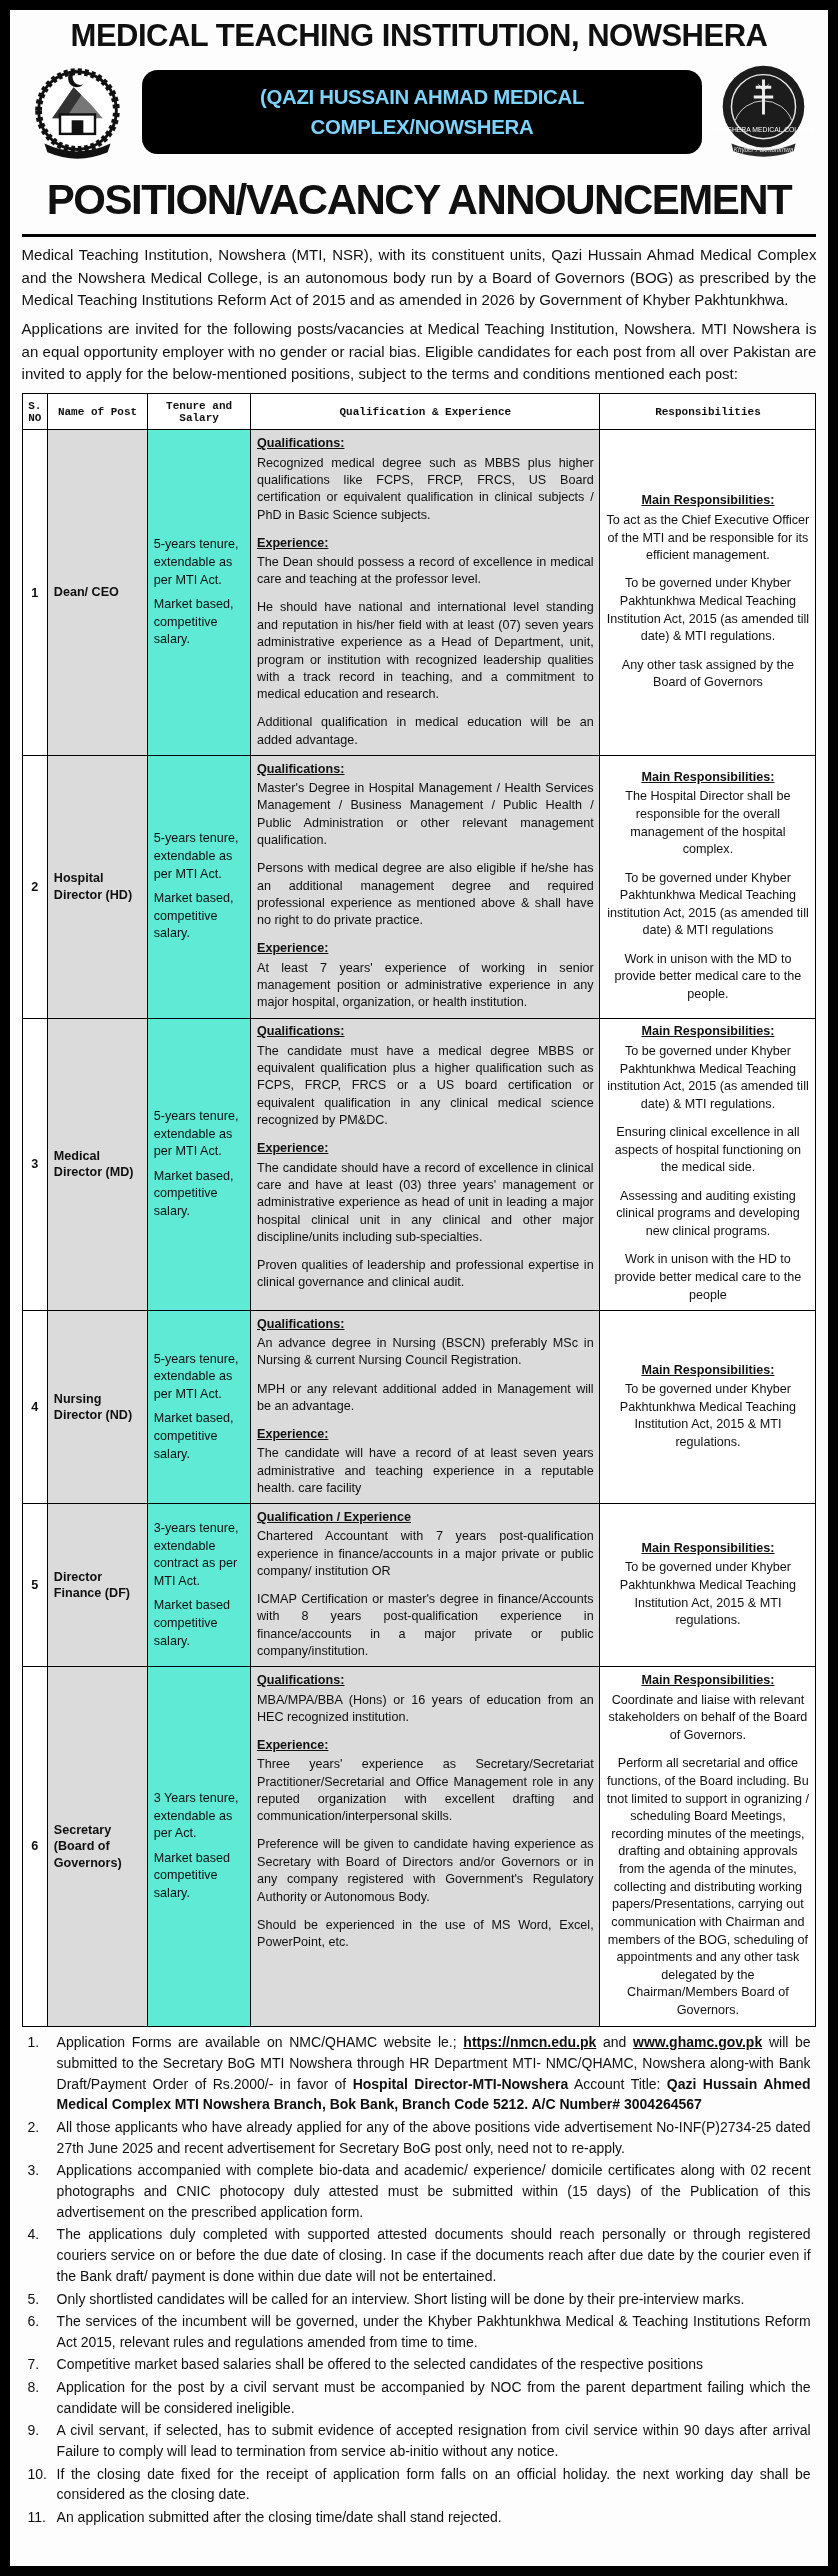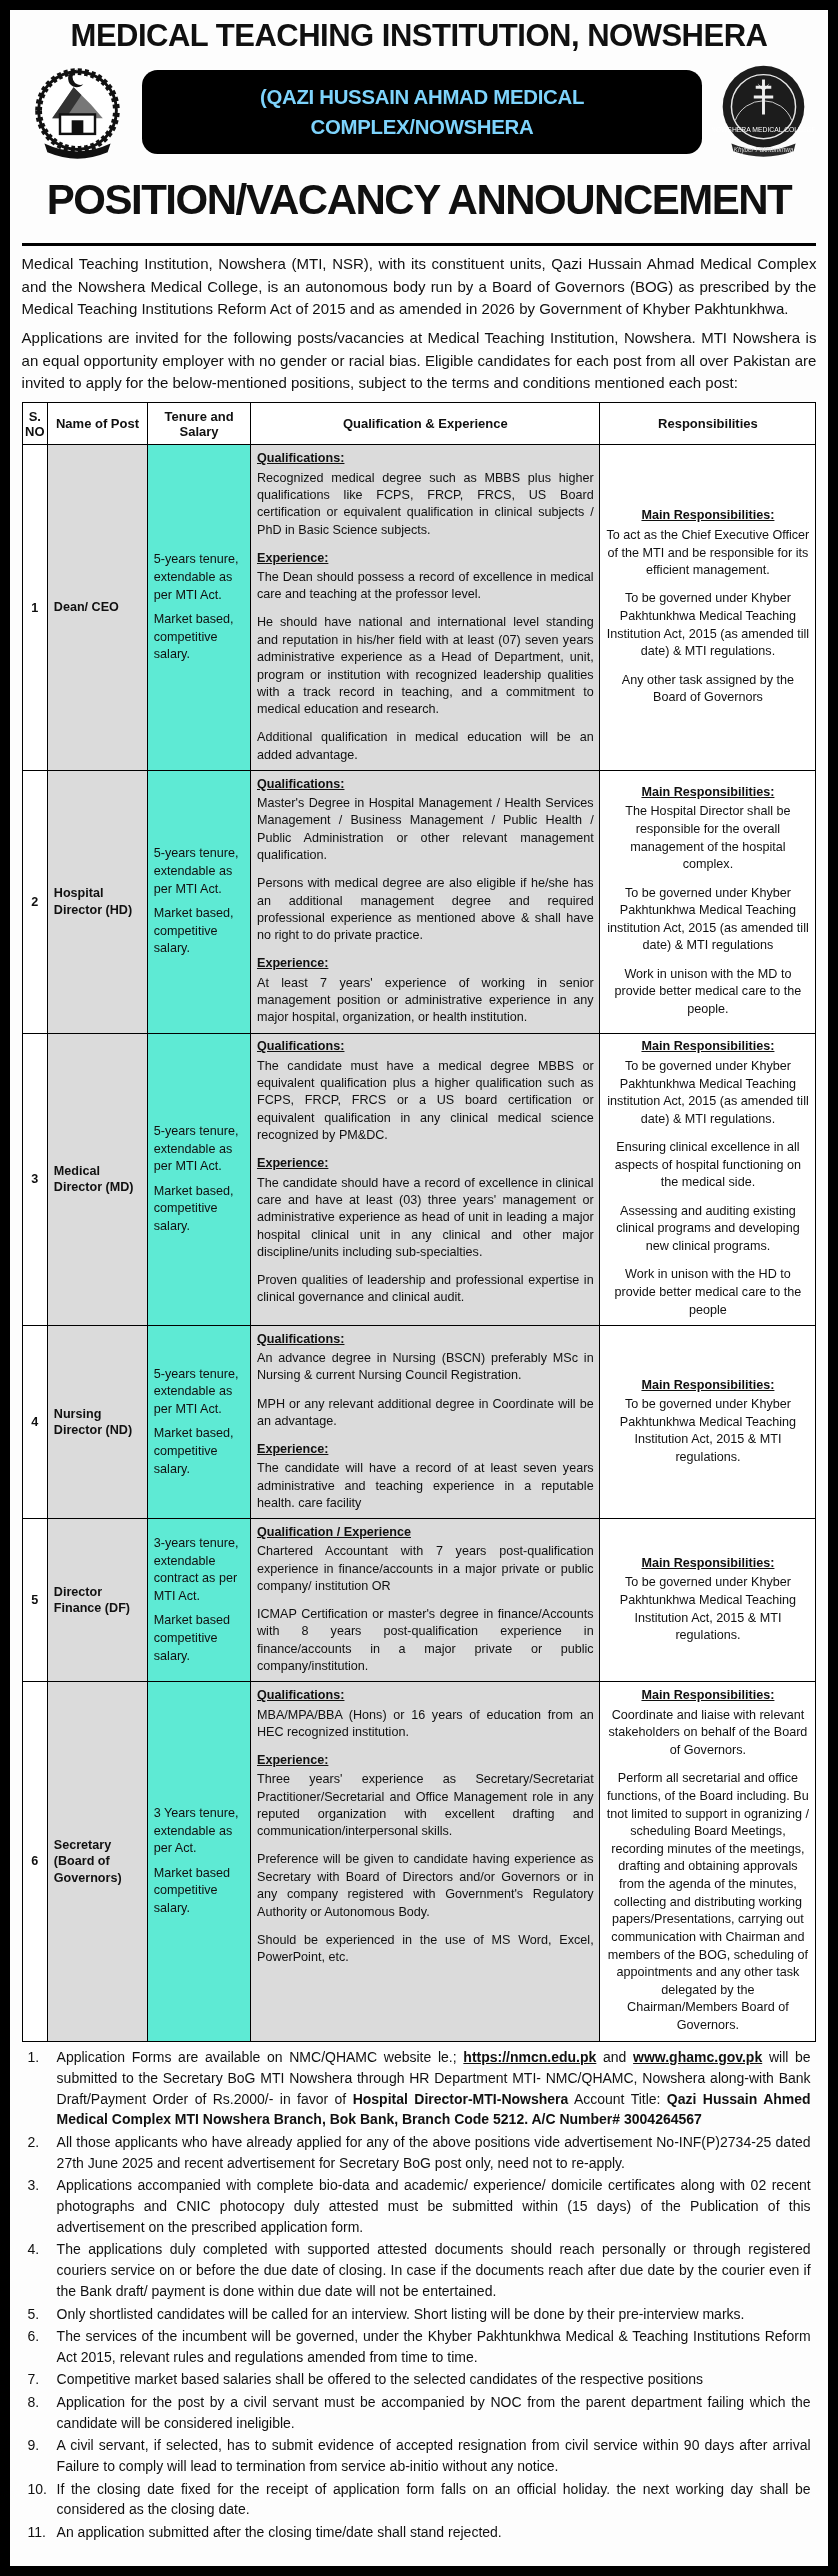--- a/index.html
+++ b/index.html
@@ -16,28 +16,28 @@
   .header-row{display:flex;align-items:center;gap:9.7px;margin:0 1.9px;}
   .logo{flex:0 0 auto;}
   .black-box{
     flex:1;background:#000;color:#7dd3fc;border-radius:15.5px;text-align:center;
     font-weight:bold;font-size:20.4px;line-height:1.5;padding:11.6px 7.8px;
     letter-spacing:-0.3px;font-stretch:condensed;
   }
   .announce{
     font-size:42px;font-weight:bold;text-align:center;margin:9.7px 0 0;
     letter-spacing:-1.5px;font-stretch:condensed;border-bottom:3.9px solid #000;
-    padding-bottom:19px;
+    padding-bottom:10px;
   }
   
   .intro p{font-size:15px;line-height:1.5;margin:6.8px 0;text-align:justify;}
   
   table.vtable{width:100%;border-collapse:collapse;border:1.9px solid #000;margin-top:1.9px;}
   .vtable th,.vtable td{border:1.6px solid #000;padding:3.9px 5.8px;vertical-align:middle;}
-  .vtable th{font-size:13px;text-align:center;background:#fff;padding:5.8px 1.9px;}
+  .vtable th{font-size:11px;text-align:center;background:#fff;padding:5.8px 1.9px;font-family:Liberation Mono, monospace;}
   td.c-no{text-align:center;font-weight:bold;font-size:12.6px;padding:1.9px;background:#fff;}
   td.c-post{font-weight:bold;font-size:12.6px;background:#dbdbdb;vertical-align:middle;line-height:1.3;}
   td.c-tenure{text-align:left;font-size:12.6px;background:#5eead4;line-height:1.4;}
   td.c-qual{background:#dbdbdb;font-size:12.6px;text-align:justify;vertical-align:top;line-height:1.38;}
   td.c-resp{text-align:center;font-size:12.6px;background:#fff;line-height:1.4;vertical-align:middle;}
   .blk-h{font-weight:bold;text-decoration:underline;margin:1px 0 1.9px;text-align:left;}
   td.c-resp .blk-h{text-align:center;}
   .blk-p{margin:0 0 10.7px;}
   .blk-p:last-child{margin-bottom:1.9px;}
   .tenure-p{margin:6.8px 0;}
@@ -180,21 +180,21 @@
         <tr>
           <td class="c-no">4</td>
           <td class="c-post">Nursing Director (ND)</td>
           <td class="c-tenure">
             <div class="tenure-p">5-years tenure, extendable as per MTI Act.</div>
             <div class="tenure-p">Market based, competitive salary.</div>
           </td>
           <td class="c-qual">
             <div class="blk-h">Qualifications:</div>
             <div class="blk-p">An advance degree in Nursing (BSCN) preferably MSc in Nursing &amp; current Nursing Council Registration.</div>
-            <div class="blk-p">MPH or any relevant additional degree in Coordinate will be an advantage.</div>
+            <div class="blk-p">MPH or any relevant additional added in Management will be an advantage.</div>
             <div class="blk-h">Experience:</div>
             <div class="blk-p">The candidate will have a record of at least seven years administrative and teaching experience in a reputable health. care facility</div>
           </td>
           <td class="c-resp">
             <div class="blk-h">Main Responsibilities:</div>
             <div class="blk-p">To be governed under Khyber Pakhtunkhwa Medical Teaching Institution Act, 2015 &amp; MTI regulations.</div>
           </td>
         </tr>
         <tr>
           <td class="c-no">5</td>

